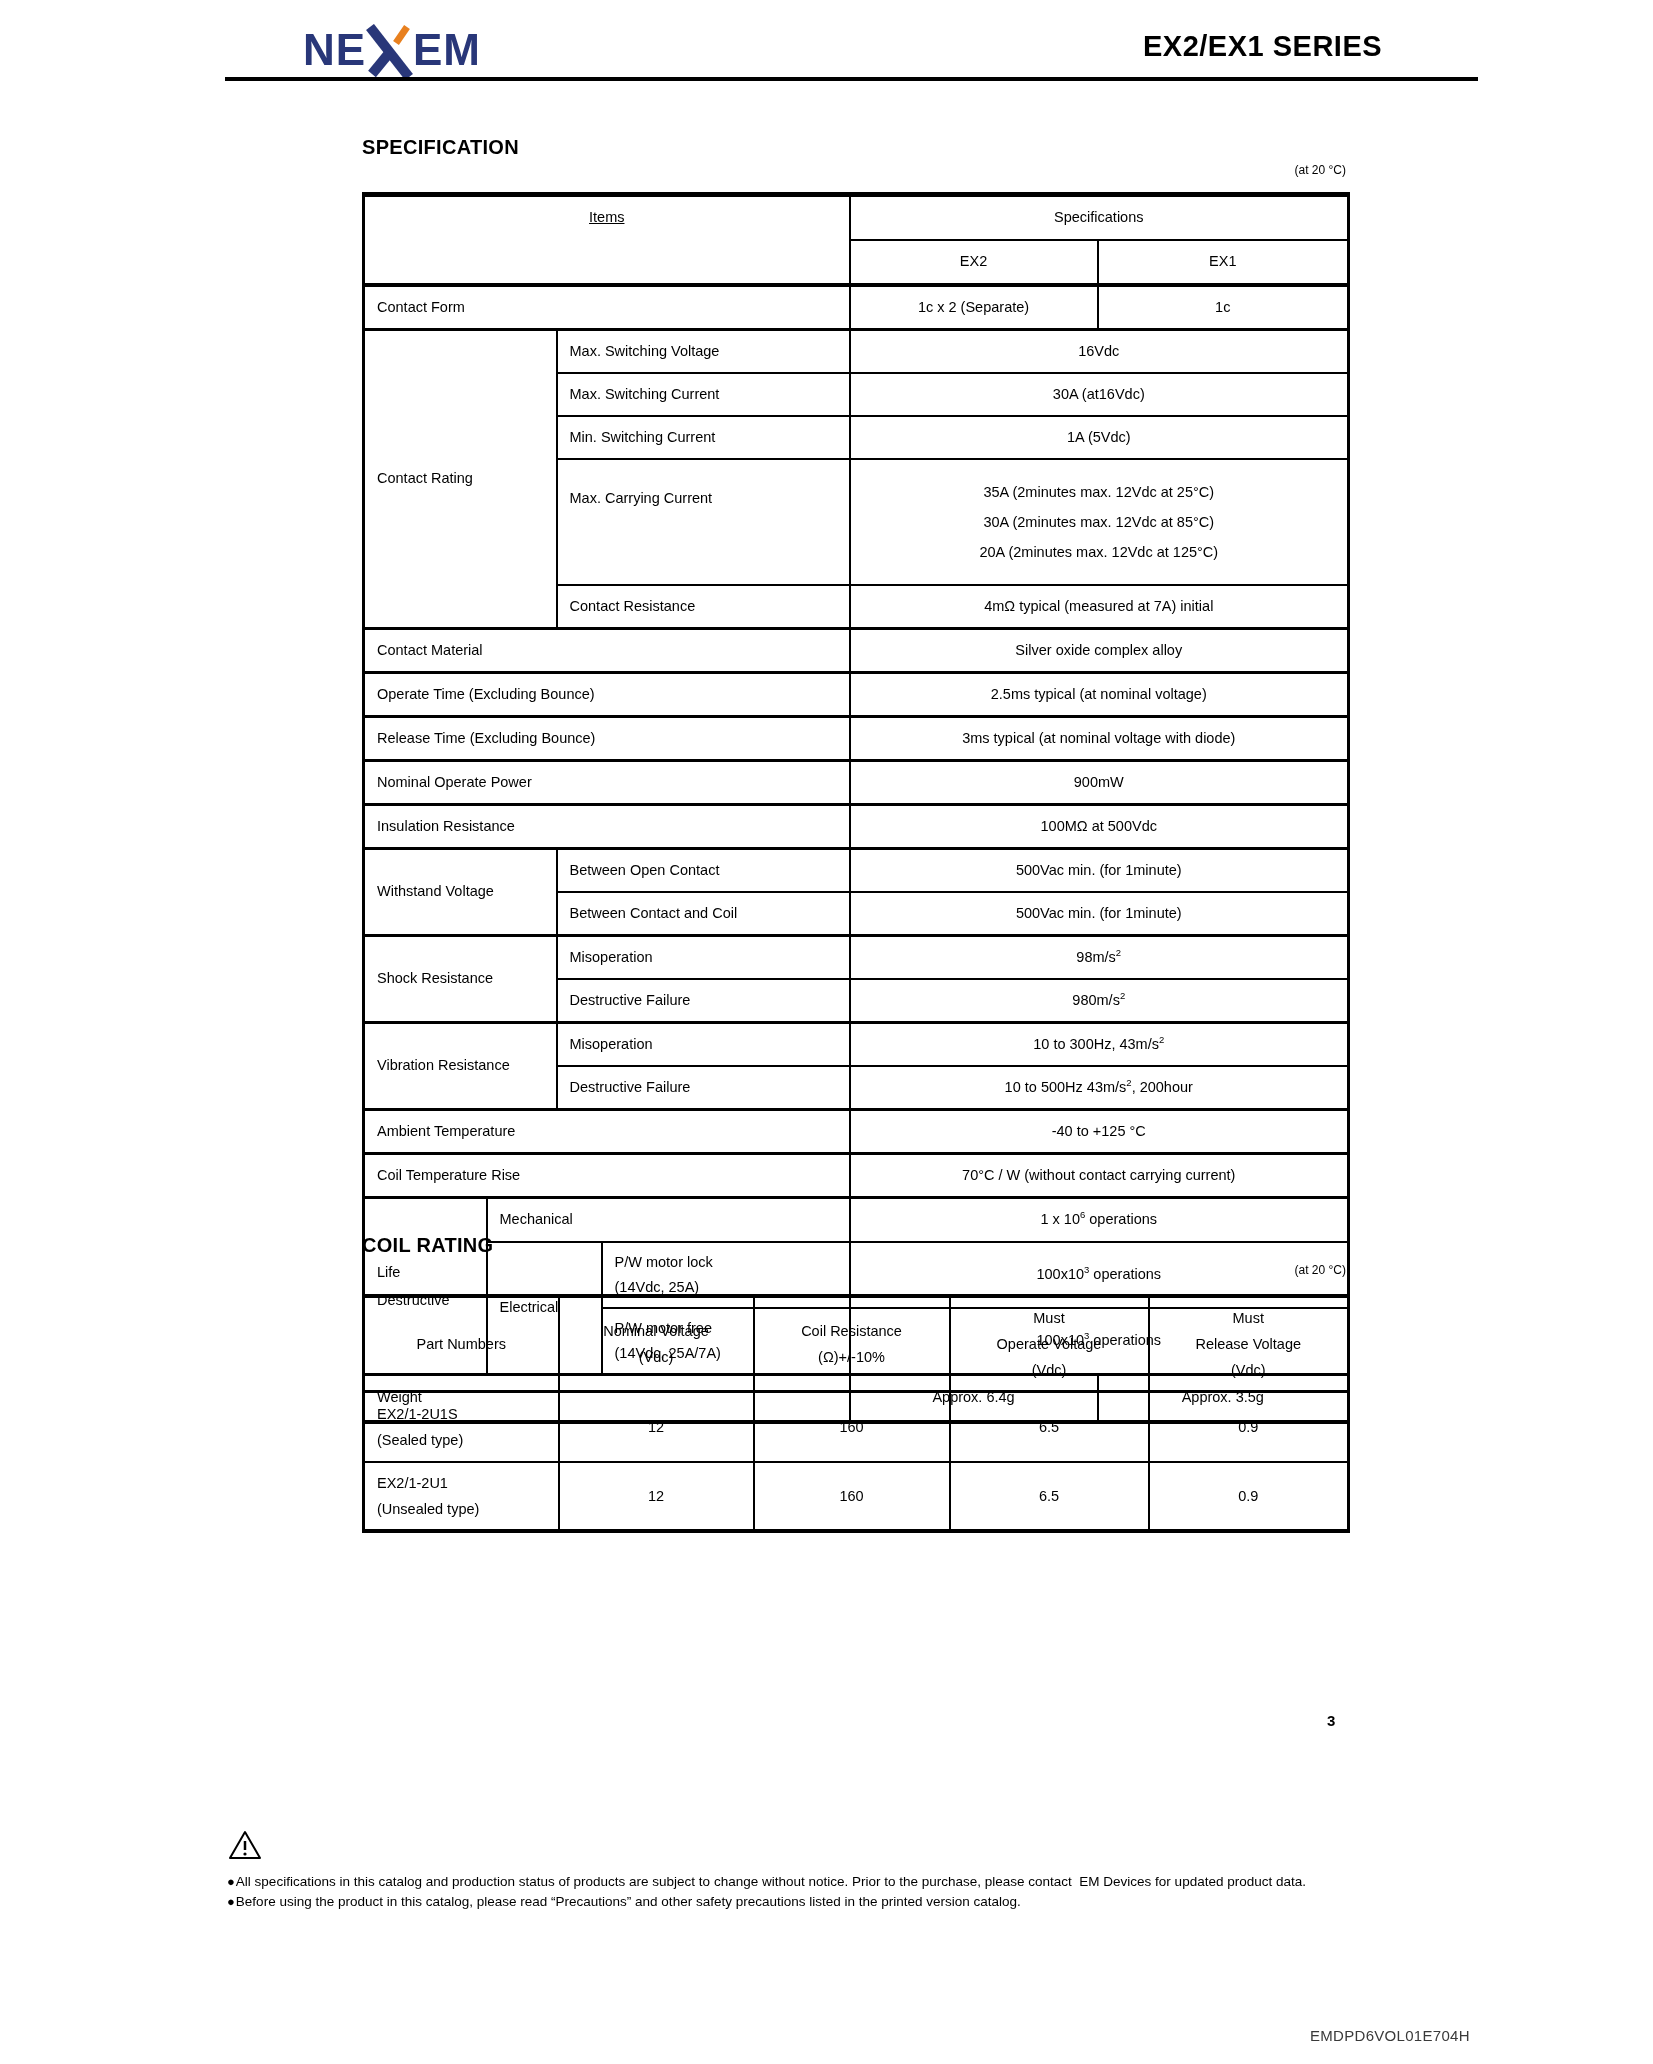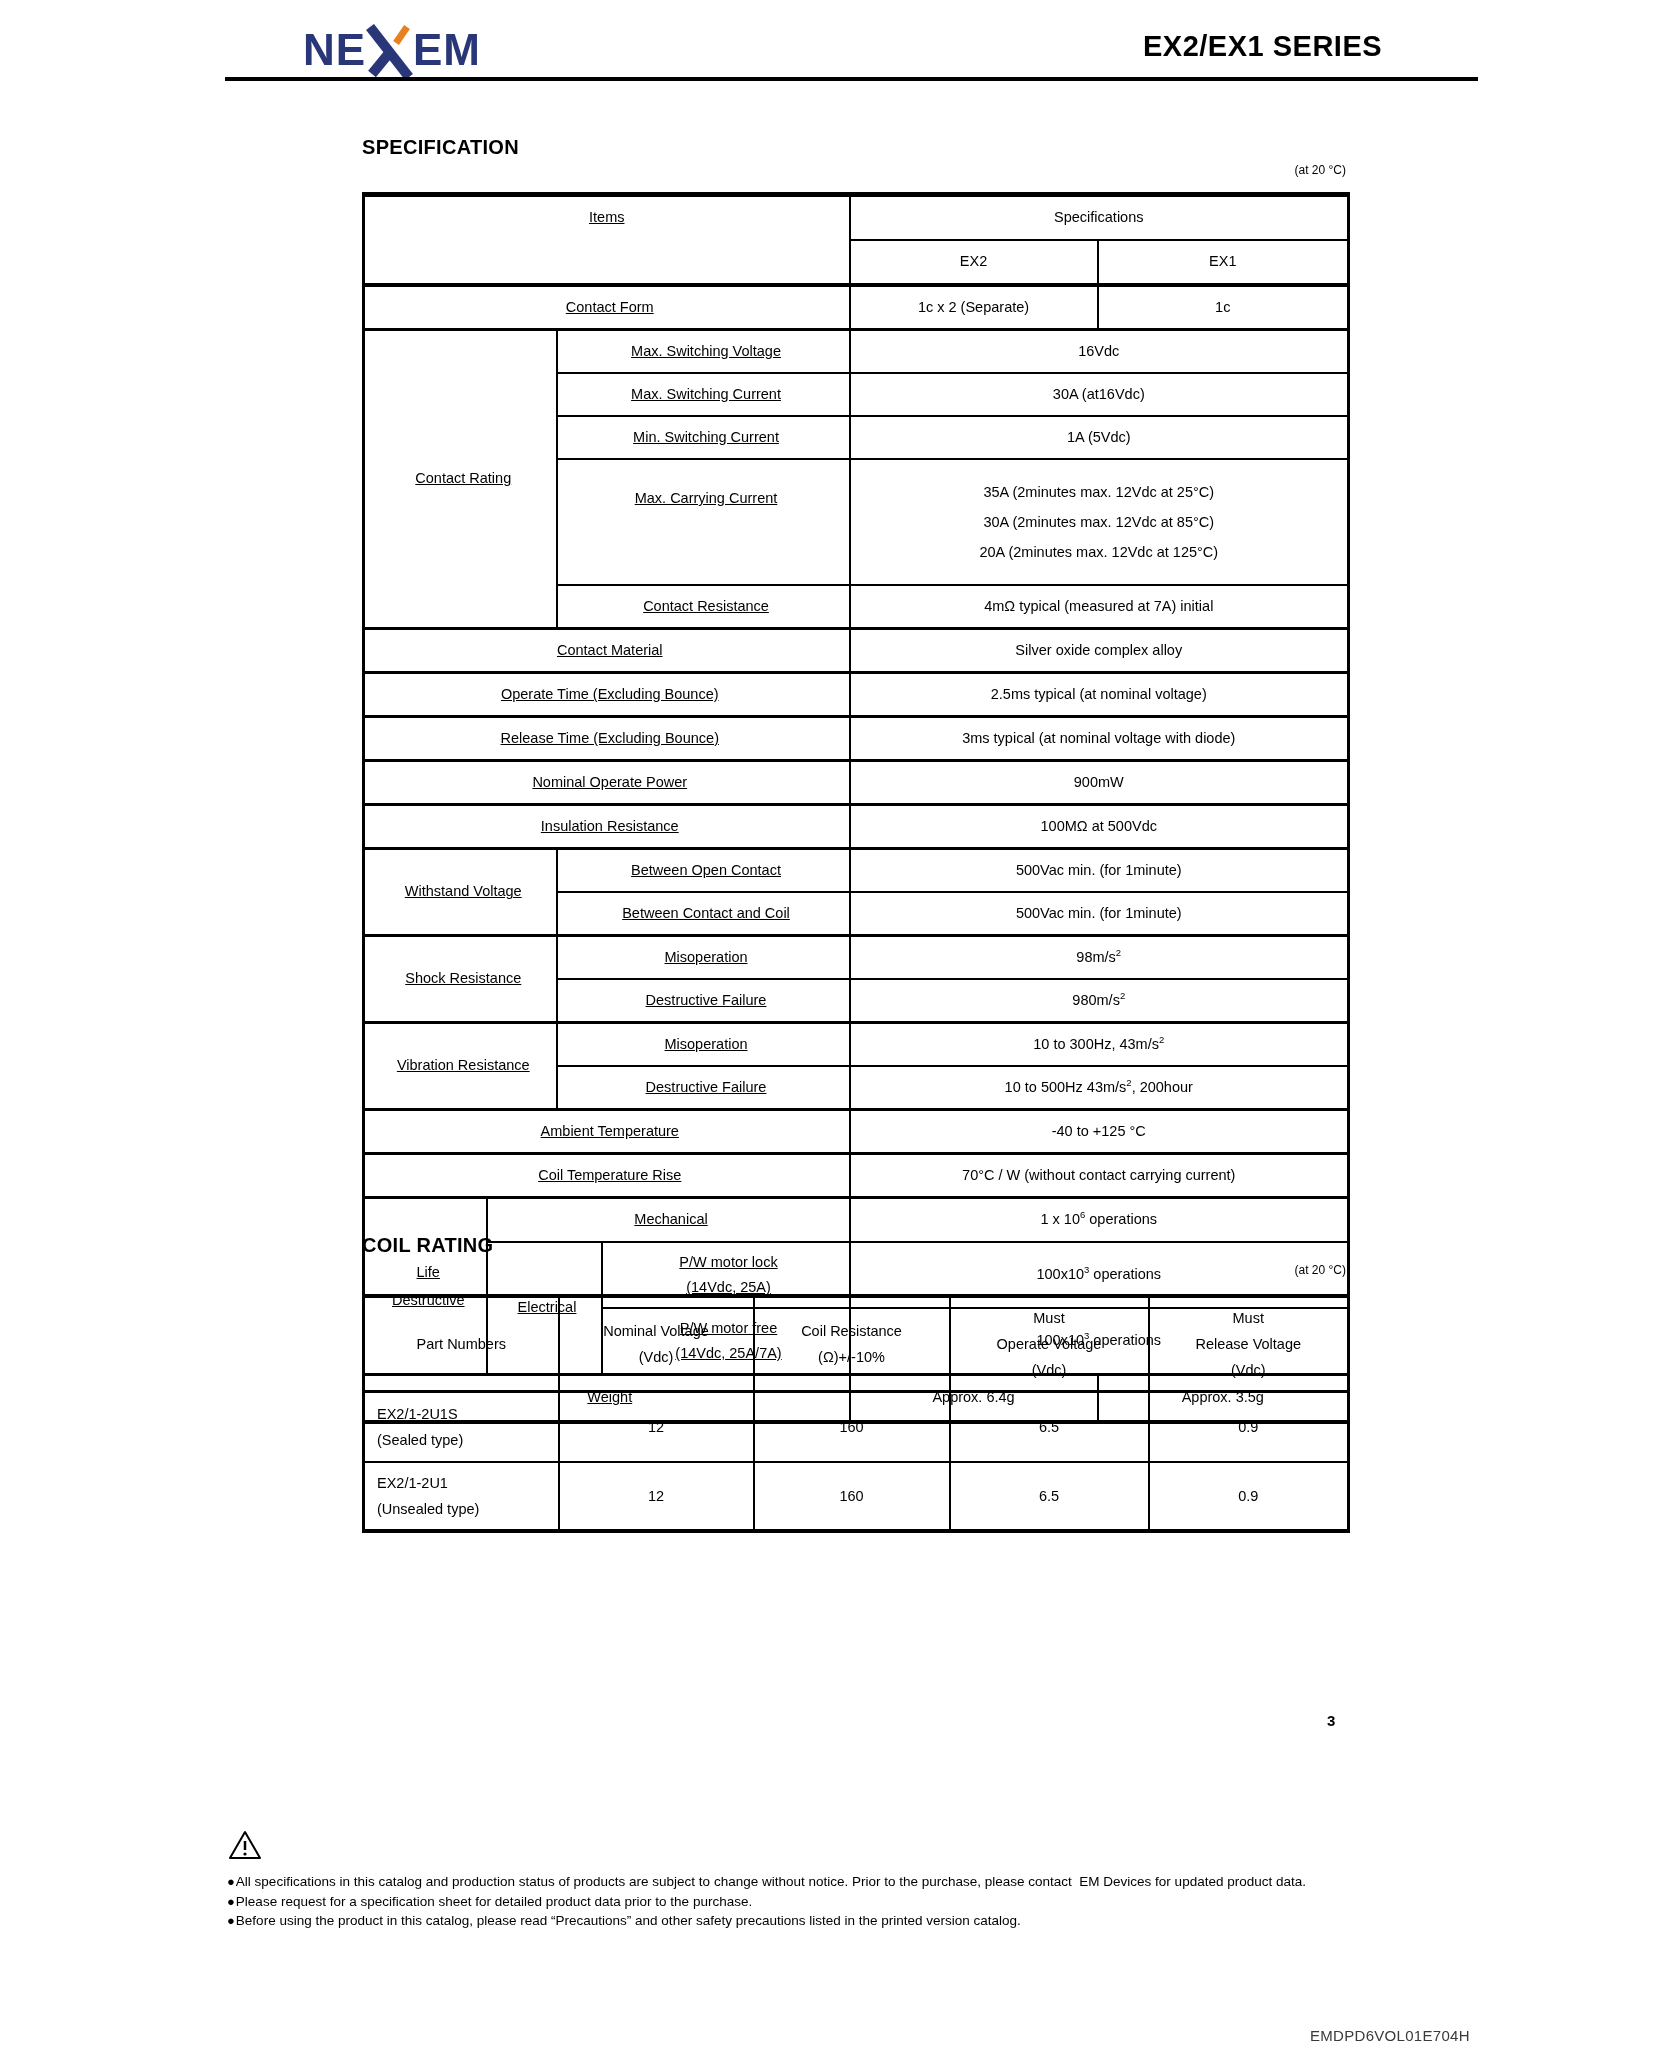--- a/index.html
+++ b/index.html
@@ -16,21 +16,21 @@
   .spec-title{left:362px;top:136px;}
   .coil-title{left:362px;top:1234px;}
   .at20{font-size:12px;right:307px;text-align:right;}
   .at20-spec{top:163px;}
   .at20-coil{top:1263px;}
 
   
   table{border-collapse:collapse;table-layout:fixed;}
   .spec-table{left:362px;top:192px;width:985px;border:3px solid #000;border-top:5px solid #000;border-bottom:4px solid #000;}
   .spec-table td{border:2px solid #000;font-size:14.5px;text-align:center;vertical-align:middle;padding:2px 6px;line-height:1.45;}
-  .spec-table td.lbl{text-align:center;padding-left:12px;text-decoration:underline;}
+  .spec-table td.lbl{text-align:left;padding-left:12px;}
   .spec-table td.items-cell{vertical-align:top;padding-top:10px;text-align:center;text-decoration:underline;}
   tr.bt3 td{border-top-width:3px;}
   tr.bt4 td{border-top-width:4px;}
   tr.h37 td{height:37px;}
   tr.h38 td{height:38px;}
   tr.h40 td{height:40px;}
   tr.h60 td{height:60px;}
   tr.h94 td{height:94px;}
   .ml div{line-height:30px;}
   .two-line div{line-height:25px;}
@@ -280,17 +280,16 @@
 <div class="abs warn">
   <svg width="36" height="32" viewBox="0 0 36 32">
     <path d="M18 3 L33 29 H3 Z" fill="none" stroke="#000" stroke-width="2" stroke-linejoin="round"></path>
     <line x1="18" y1="12" x2="18" y2="21" stroke="#000" stroke-width="2.5"></line>
     <circle cx="18" cy="25" r="1.6" fill="#000"></circle>
   </svg>
 </div>
 
 <div class="abs notes">
   <div class="note"><span class="bullet">●</span><span>All specifications in this catalog and production status of products are subject to change without notice. Prior to the purchase, please contact  EM Devices for updated product data.</span></div>
-  <div class="note"><span class="bullet">●</span><span>Please request for a specification sheet for detailed product data prior to the purchase.</span></div>
   <div class="note"><span class="bullet">●</span><span>Before using the product in this catalog, please read “Precautions” and other safety precautions listed in the printed version catalog.</span></div>
 </div>
 
 <div class="abs doc-code">EMDPD6VOL01E704H</div>
 
 </body></html>

